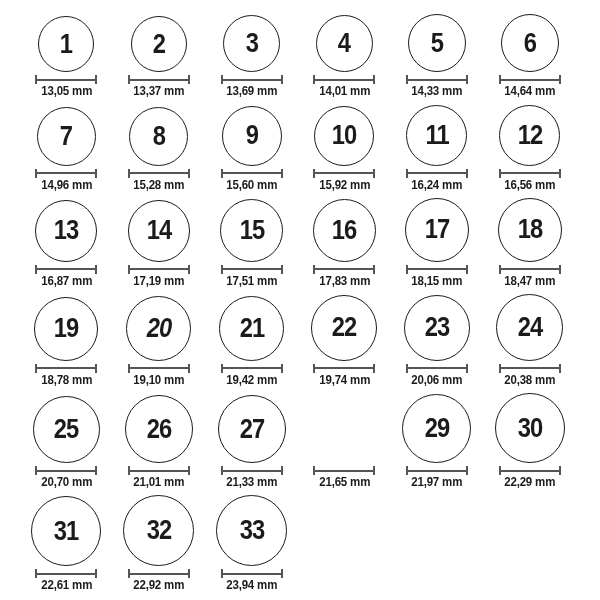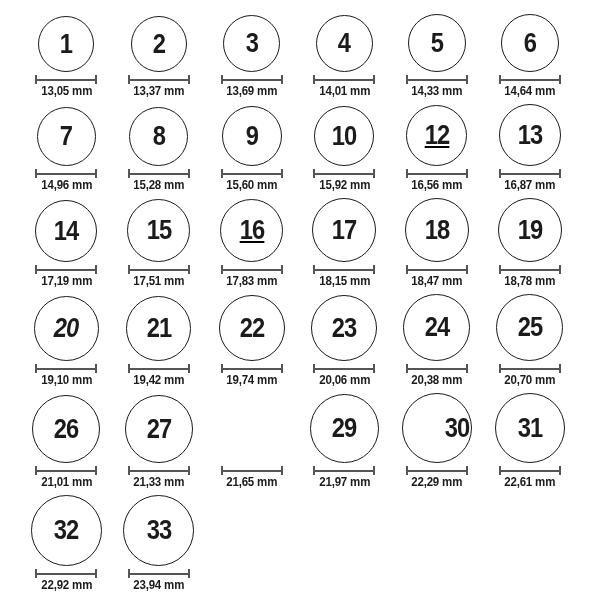--- a/index.html
+++ b/index.html
@@ -175,21 +175,30 @@
     <div class="cell">
     <div class="circle" style="width: 60px; height: 60px;">
       <span class="num">10</span>
     </div>
     <div class="ruler">
       <span class="ruler-line"></span>
     </div>
     <div class="label">15,92 mm</div>
   </div>
     <div class="cell">
-    <div class="circle" style="width: 61px; height: 61px; text-decoration: underline;">
+    <div class="circle" style="width: 61px; height: 61px;">
+      <span class="num">11</span>
+    </div>
+    <div class="ruler">
+      <span class="ruler-line"></span>
+    </div>
+    <div class="label">16,24 mm</div>
+  </div>
+    <div class="cell">
+    <div class="circle" style="width: 61px; height: 61px;">
       <span class="num">12</span>
     </div>
     <div class="ruler">
       <span class="ruler-line"></span>
     </div>
     <div class="label">16,56 mm</div>
   </div>
     <div class="cell">
     <div class="circle" style="width: 62px; height: 62px;">
       <span class="num">13</span>
@@ -211,21 +220,21 @@
     <div class="cell">
     <div class="circle" style="width: 63px; height: 63px;">
       <span class="num">15</span>
     </div>
     <div class="ruler">
       <span class="ruler-line"></span>
     </div>
     <div class="label">17,51 mm</div>
   </div>
     <div class="cell">
-    <div class="circle" style="width: 63px; height: 63px; text-decoration: underline;">
+    <div class="circle" style="width: 63px; height: 63px;">
       <span class="num">16</span>
     </div>
     <div class="ruler">
       <span class="ruler-line"></span>
     </div>
     <div class="label">17,83 mm</div>
   </div>
     <div class="cell">
     <div class="circle" style="width: 64px; height: 64px;">
       <span class="num">17</span>
@@ -334,21 +343,21 @@
     <div class="cell">
     <div class="circle" style="width: 69px; height: 69px;">
       <span class="num">29</span>
     </div>
     <div class="ruler">
       <span class="ruler-line"></span>
     </div>
     <div class="label">21,97 mm</div>
   </div>
     <div class="cell">
-    <div class="circle" style="width: 70px; height: 70px; justify-content: flex-end;">
+    <div class="circle" style="width: 70px; height: 70px;">
       <span class="num">30</span>
     </div>
     <div class="ruler">
       <span class="ruler-line"></span>
     </div>
     <div class="label">22,29 mm</div>
   </div>
     <div class="cell">
     <div class="circle" style="width: 70px; height: 70px;">
       <span class="num">31</span>

